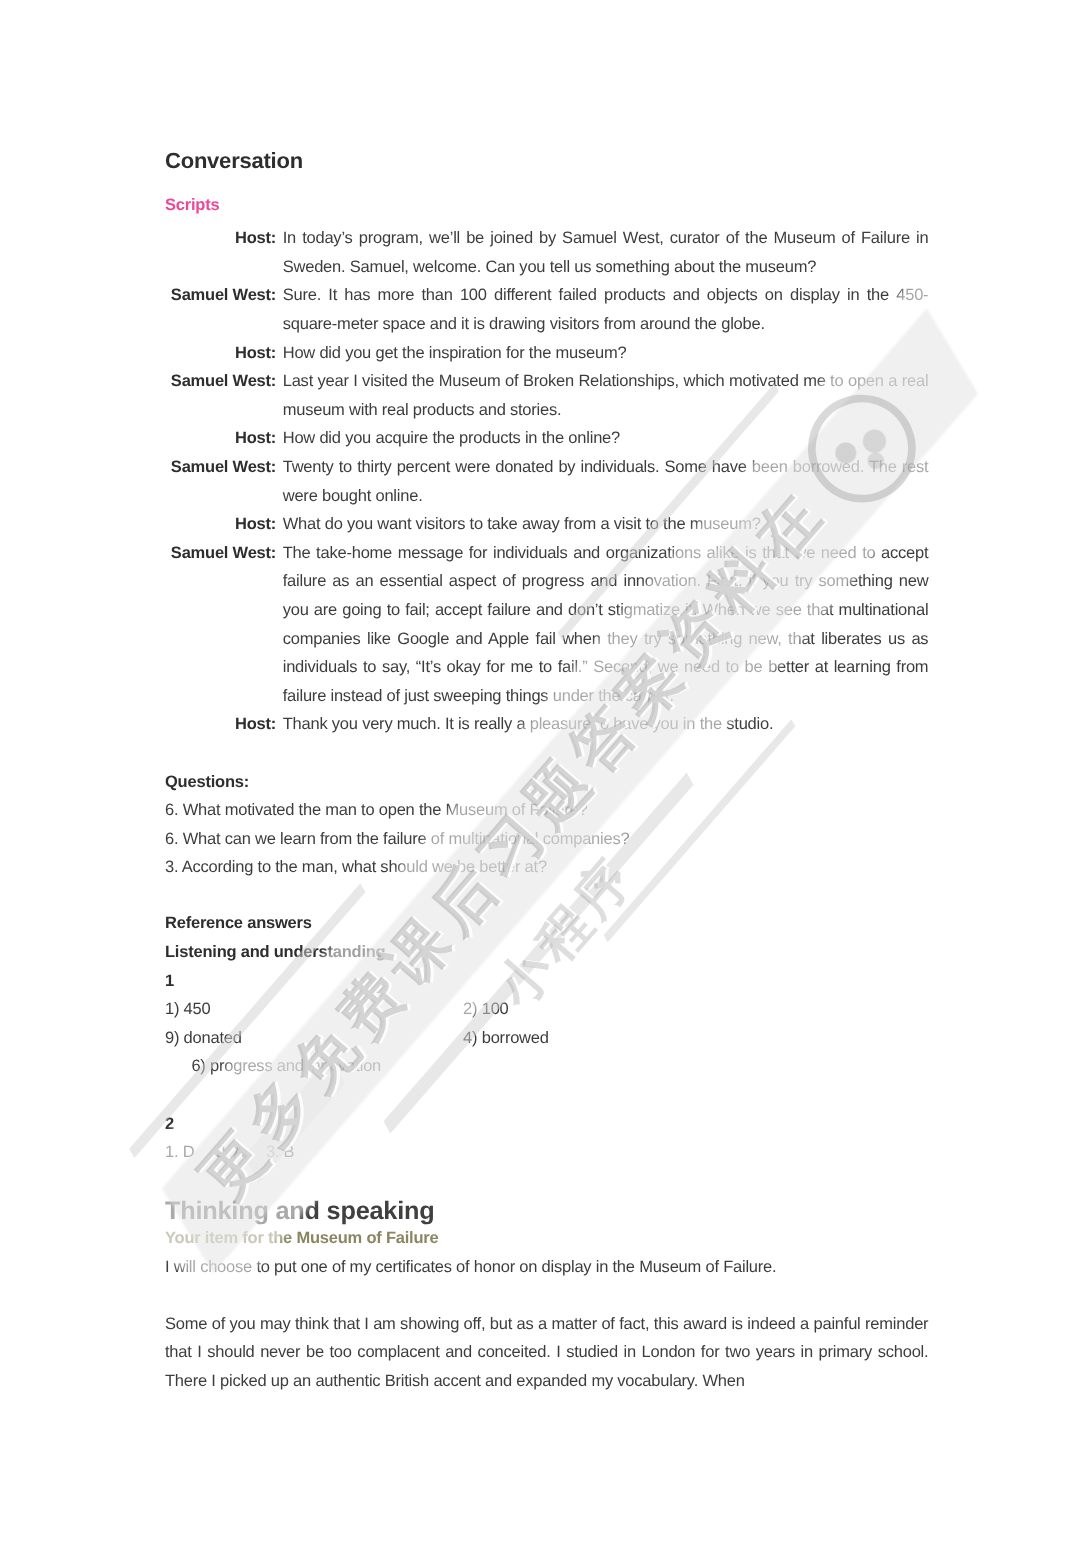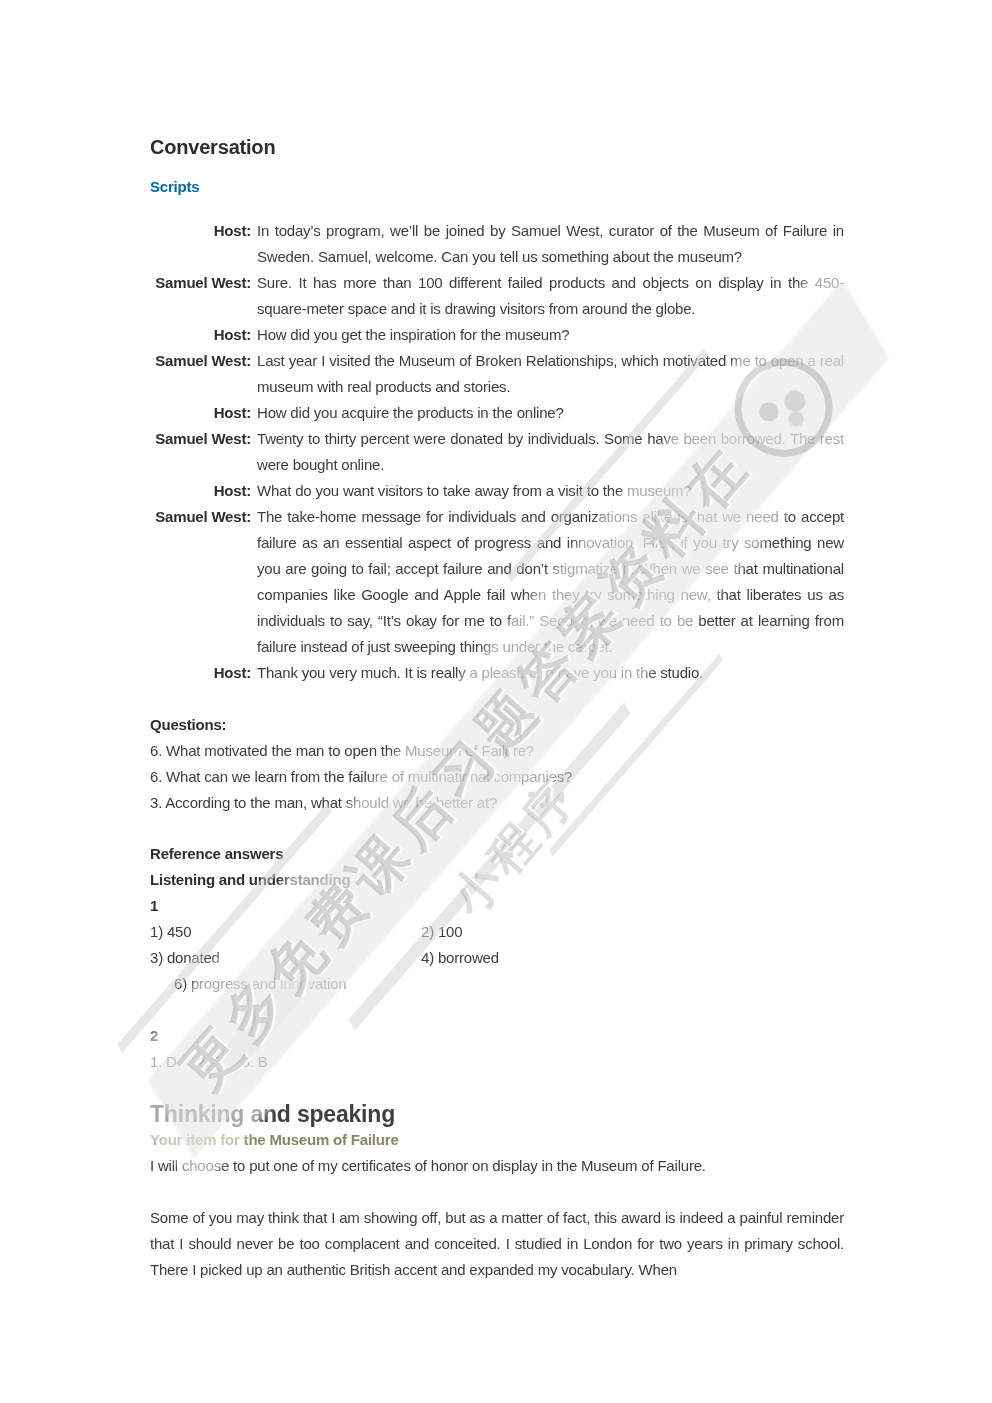--- a/index.html
+++ b/index.html
@@ -24,23 +24,23 @@
   }
   .doc-title {
     font-size: 20px;
     line-height: 20px;
     font-weight: bold;
     color: #2e2e2e;
     margin: 0 0 20px 0;
   }
   .scripts-label {
     font-weight: bold;
-    color: #0369a1;
+    color: #ec4899;
     line-height: 20px;
-    margin-bottom: 21px;
+    margin-bottom: 7px;
   }
   .dialogue { width: 100%; }
   .dlg-row { display: flex; align-items: flex-start; justify-content: flex-end; }
   .dlg-speaker {
     flex: 0 0 101px;
     text-align: right;
     font-weight: bold;
     color: #2e2e2e;
     white-space: nowrap;
   }
@@ -208,21 +208,21 @@
     <div class="reference">
       <div class="ref-title">Reference answers</div>
       <div class="ref-subtitle">Listening and understanding</div>
       <div class="part-label">1</div>
       <div class="ans-grid">
         <div class="ans-row">
           <span class="ans-col1">1) 450</span>
           <span class="ans-col2">2) 100</span>
         </div>
         <div class="ans-row">
-          <span class="ans-col1">3) donated</span>
+          <span class="ans-col1">9) donated</span>
           <span class="ans-col2">4) borrowed</span>
         </div>
         <div class="ans-row">
           <span class="ans-col2">6) progress and innovation</span>
         </div>
       </div>
 
       <div class="part2">
         <div class="part-label">2</div>
         <div class="mc-answers">

